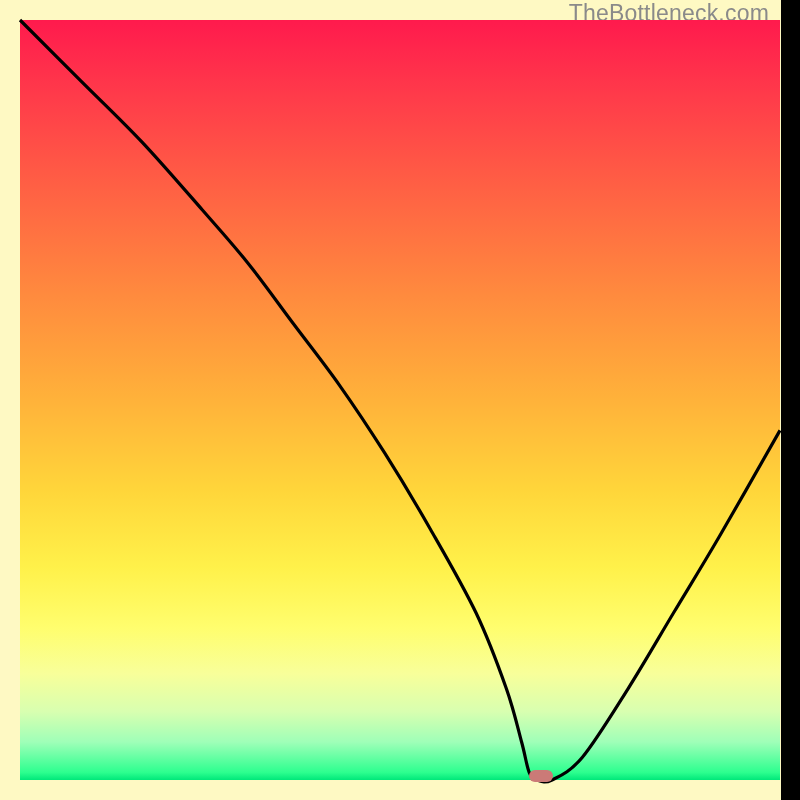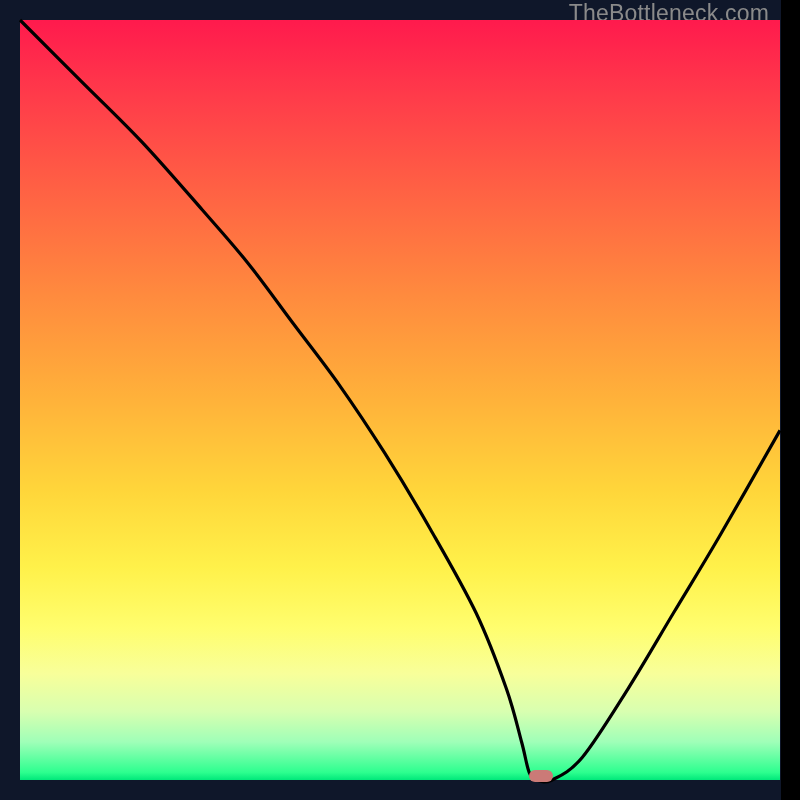--- a/index.html
+++ b/index.html
@@ -10,21 +10,21 @@
     background: #000;
     overflow: hidden;
     font-family: Arial, Helvetica, sans-serif;
   }
   .frame {
     position: absolute;
     left: 0;
     top: 0;
     width: 781px;
     height: 800px;
-    background: #0f172a;
+    background: #fef9c3;
   }
   .plot-area {
     position: absolute;
     left: 20px;
     top: 20px;
     width: 760px;
     height: 760px;
     
     background: linear-gradient(
       to bottom,

